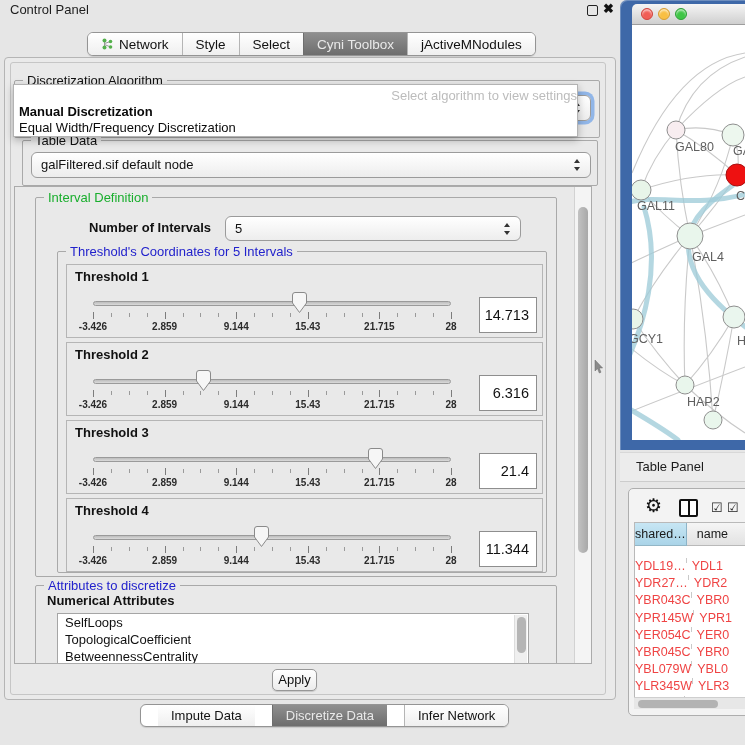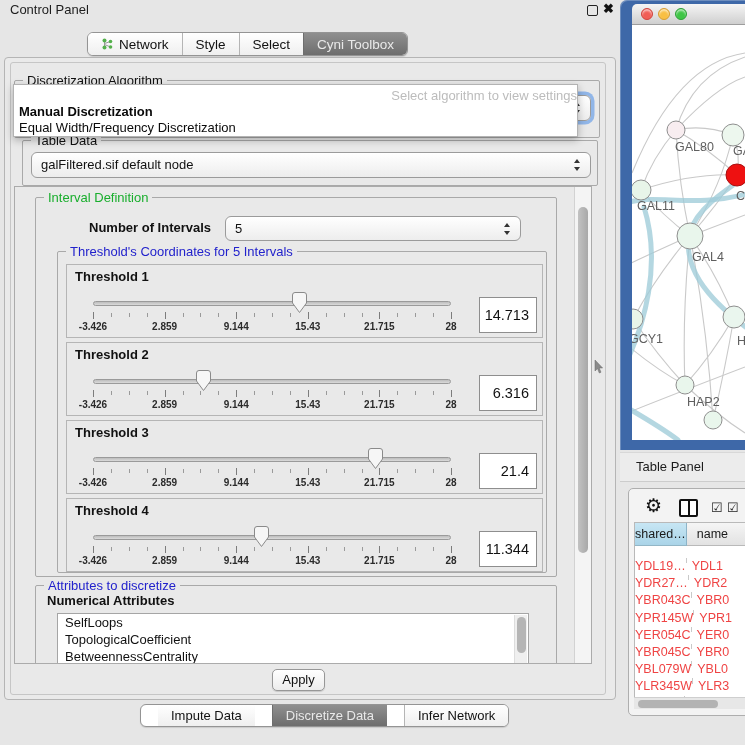--- a/index.html
+++ b/index.html
@@ -80,21 +80,21 @@
   .valbox { position:absolute; left:412px; top:32px; width:58px; height:36px; background:#fff; border:1px solid #8e8e8e;
             font-size:14.5px; color:#111; text-align:right; line-height:34px; padding-right:7px; }
 
   #attr-group { left:20px; top:398px; width:522px; height:88px; }
   #attr-heading { left:32px; top:406px; font-size:13px; font-weight:bold; color:#111; }
   #attr-list { left:42px; top:426px; width:472px; height:60px; background:#fff; border:1px solid #a5a5a5; overflow:hidden; }
   #attr-list .item { font-size:13px; color:#111; line-height:17px; padding-left:7px; }
   #attr-list .lsb { position:absolute; right:1px; top:1px; width:13px; height:56px; background:#efefef; border-left:1px solid #ddd; }
   #attr-list .lsb .thumb { position:absolute; left:2px; top:2px; width:9px; height:36px; border-radius:5px; background:#b5b5b5; }
 
-  #apply-btn { left:272px; top:669px; width:53px; height:22px; border:1px solid #979797; border-radius:5px;
+  #apply-btn { left:272px; top:669px; width:45px; height:22px; border:1px solid #979797; border-radius:5px;
                background:linear-gradient(#ffffff,#ececec); font-size:13px; color:#111; text-align:center; line-height:20px;
                box-shadow:0 1px 1px rgba(0,0,0,.15); }
 
   
   #net-frame { left:620px; top:0; width:125px; height:450px; background:#3e68a8; border-radius:7px 0 0 0;
                box-shadow:inset 1px 1px 0 rgba(255,255,255,.25); }
   #net-titlebar { left:632px; top:4px; width:113px; height:21px; background:linear-gradient(#f5f5f5,#cfcfcf);
                   border-radius:5px 0 0 0; border-bottom:1px solid #9d9d9d; }
   .tl { position:absolute; top:4px; width:12px; height:12px; border-radius:50%; box-shadow:inset 0 2px 2px rgba(255,255,255,.6); }
   #tl-close { left:9px;  background:#f15e56; border:1px solid #cf453e; }
@@ -145,20 +145,23 @@
       <span>Network</span>
     </div>
     <div class="seg">
       <span>Style</span>
     </div>
     <div class="seg">
       <span>Select</span>
     </div>
     <div class="seg sel">
       <span>Cyni Toolbox</span>
+    </div>
+    <div class="seg">
+      <span>jActiveMNodules</span>
     </div>
   </div>
 
 <div class="abs" id="outer-panel"></div>
 <div class="abs" id="inner-panel"></div>
 
 <div class="group" id="algo-group">
   <span class="group-title">Discretization Algorithm</span>
   <div class="combo" id="algo-combo">
       <span class="stepper"></span>

